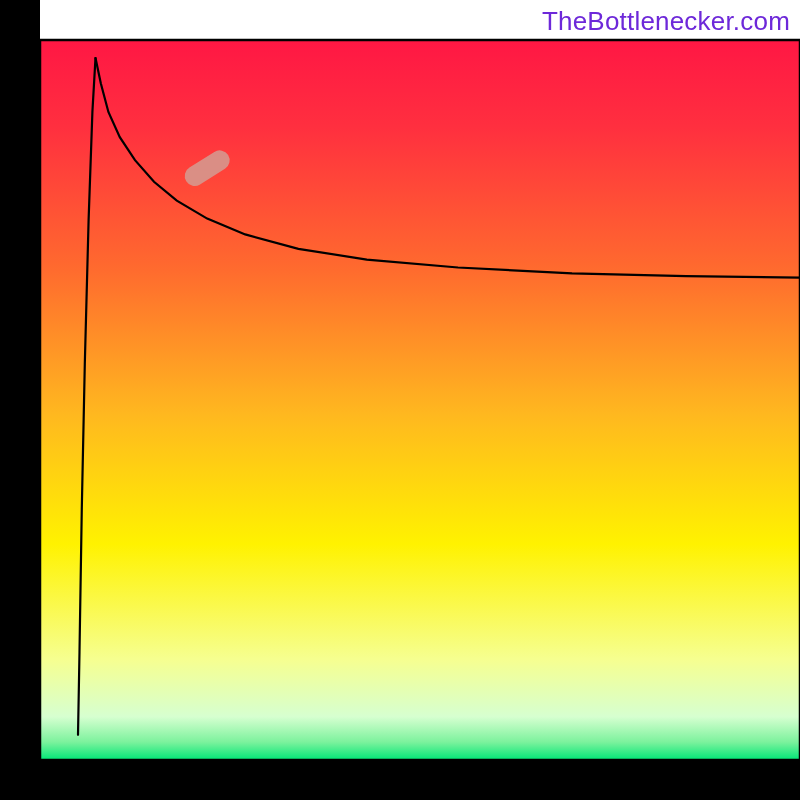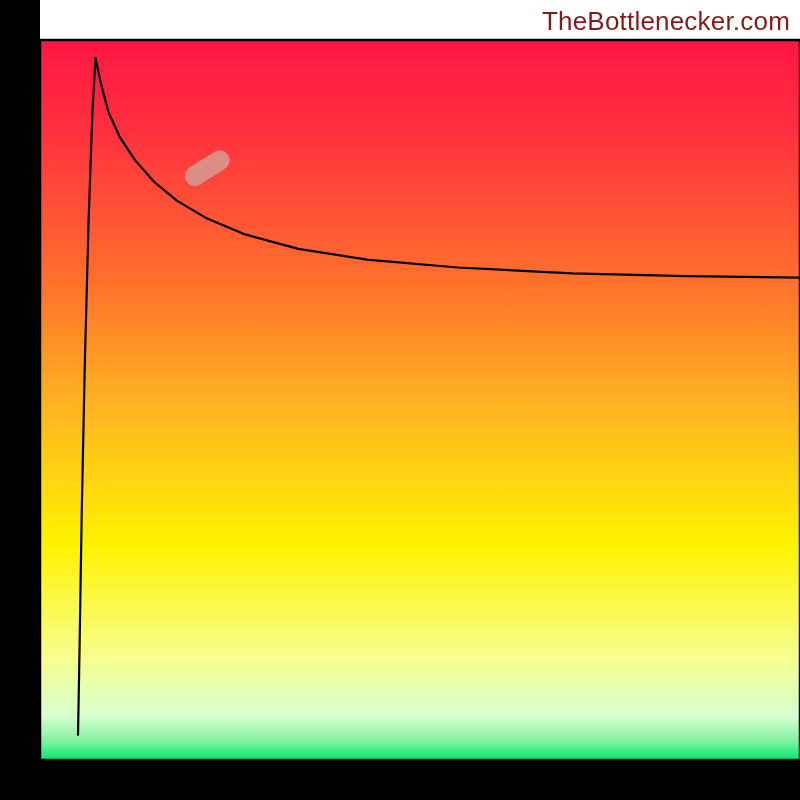--- a/index.html
+++ b/index.html
@@ -15,21 +15,21 @@
     position: relative;
     width: 800px;
     height: 800px;
   }
   .watermark {
     position: absolute;
     top: 6px;
     right: 10px;
     font-size: 26px;
     font-weight: 400;
-    color: #7f1d1d;
+    color: #6d28d9;
     letter-spacing: 0.2px;
     z-index: 10;
     font-family: Arial, Helvetica, sans-serif;
   }
   svg.plot {
     position: absolute;
     top: 0;
     left: 0;
     width: 800px;
     height: 800px;

